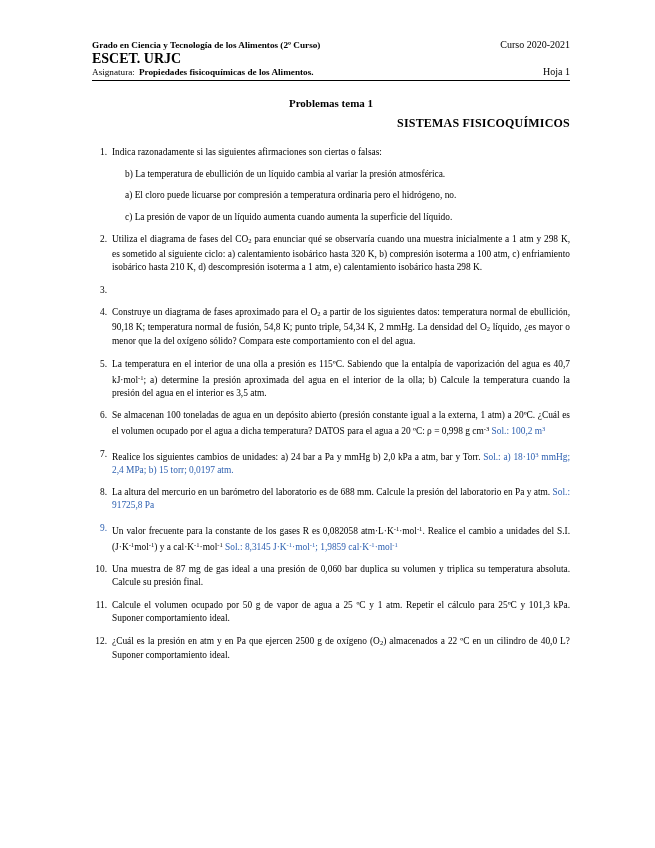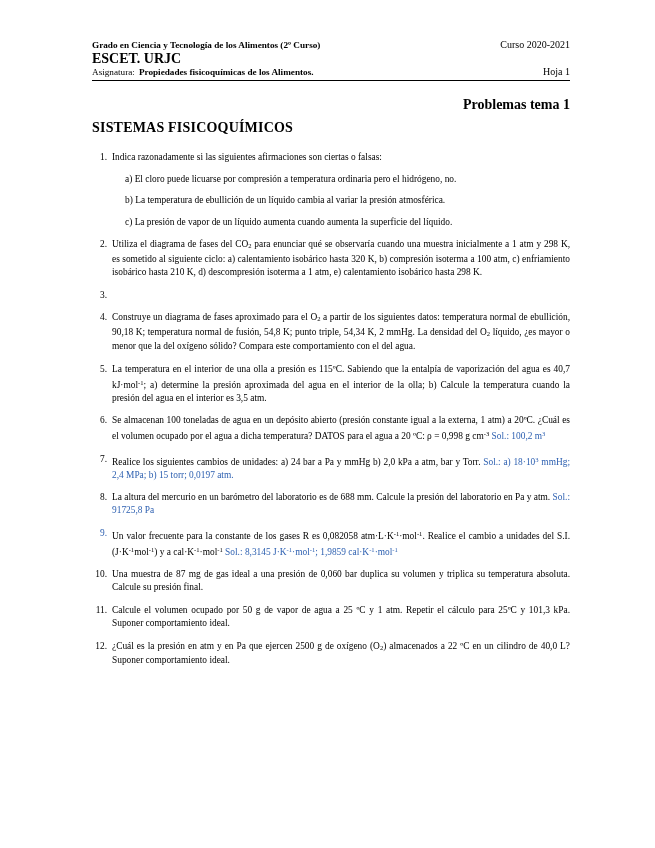--- a/index.html
+++ b/index.html
@@ -49,29 +49,29 @@
     justify-content: space-between;
     font-size: 9.2px;
     line-height: 13px;
   }
   .hdr-row3 .lbl { font-weight: normal; }
   .hdr-row3 .val { font-weight: bold; }
   .hdr-row3 .spacer { flex: 1; }
 
   
   .title-small {
+    text-align: center;
+    font-weight: bold;
+    font-size: 11px;
+    margin-top: 16px;
+  }
+  .title-main {
     text-align: right;
     font-weight: bold;
-    font-size: 14px;
-    margin-top: 16px;
-  }
-  .title-main {
-    text-align: left;
-    font-weight: bold;
-    font-size: 14px;
+    font-size: 12px;
     margin-top: 7px;
     letter-spacing: 0.2px;
   }
 
   
   .plist {
     margin-top: 15px;
   }
   .prob {
     display: flex;
@@ -125,22 +125,22 @@
     <div class="hdr-rule"></div>
 
     <div class="title-small">Problemas tema 1</div>
     <div class="title-main">SISTEMAS FISICOQUÍMICOS</div>
 
     <div class="plist">
         <div class="prob">
           <div class="num">1.</div>
           <div class="body">
             <p>Indica razonadamente si las siguientes afirmaciones son ciertas o falsas:</p>
+            <p class="sub">b) La temperatura de ebullición de un líquido cambia al variar la presión atmosférica.</p>
             <p class="sub">a) El cloro puede licuarse por compresión a temperatura ordinaria pero el hidrógeno, no.</p>
-            <p class="sub">b) La temperatura de ebullición de un líquido cambia al variar la presión atmosférica.</p>
             <p class="sub">c) La presión de vapor de un líquido aumenta cuando aumenta la superficie del líquido.</p>
           </div>
         </div>
         <div class="prob">
           <div class="num">2.</div>
           <div class="body">
             <p>Utiliza el diagrama de fases del CO<sub>2</sub> para enunciar qué se observaría cuando una muestra inicialmente a 1 atm y 298 K, es sometido al siguiente ciclo: a) calentamiento isobárico hasta 320 K, b) compresión isoterma a 100 atm, c) enfriamiento isobárico hasta 210 K, d) descompresión isoterma a 1 atm, e) calentamiento isobárico hasta 298 K.</p>
           </div>
         </div>
         <div class="prob">

